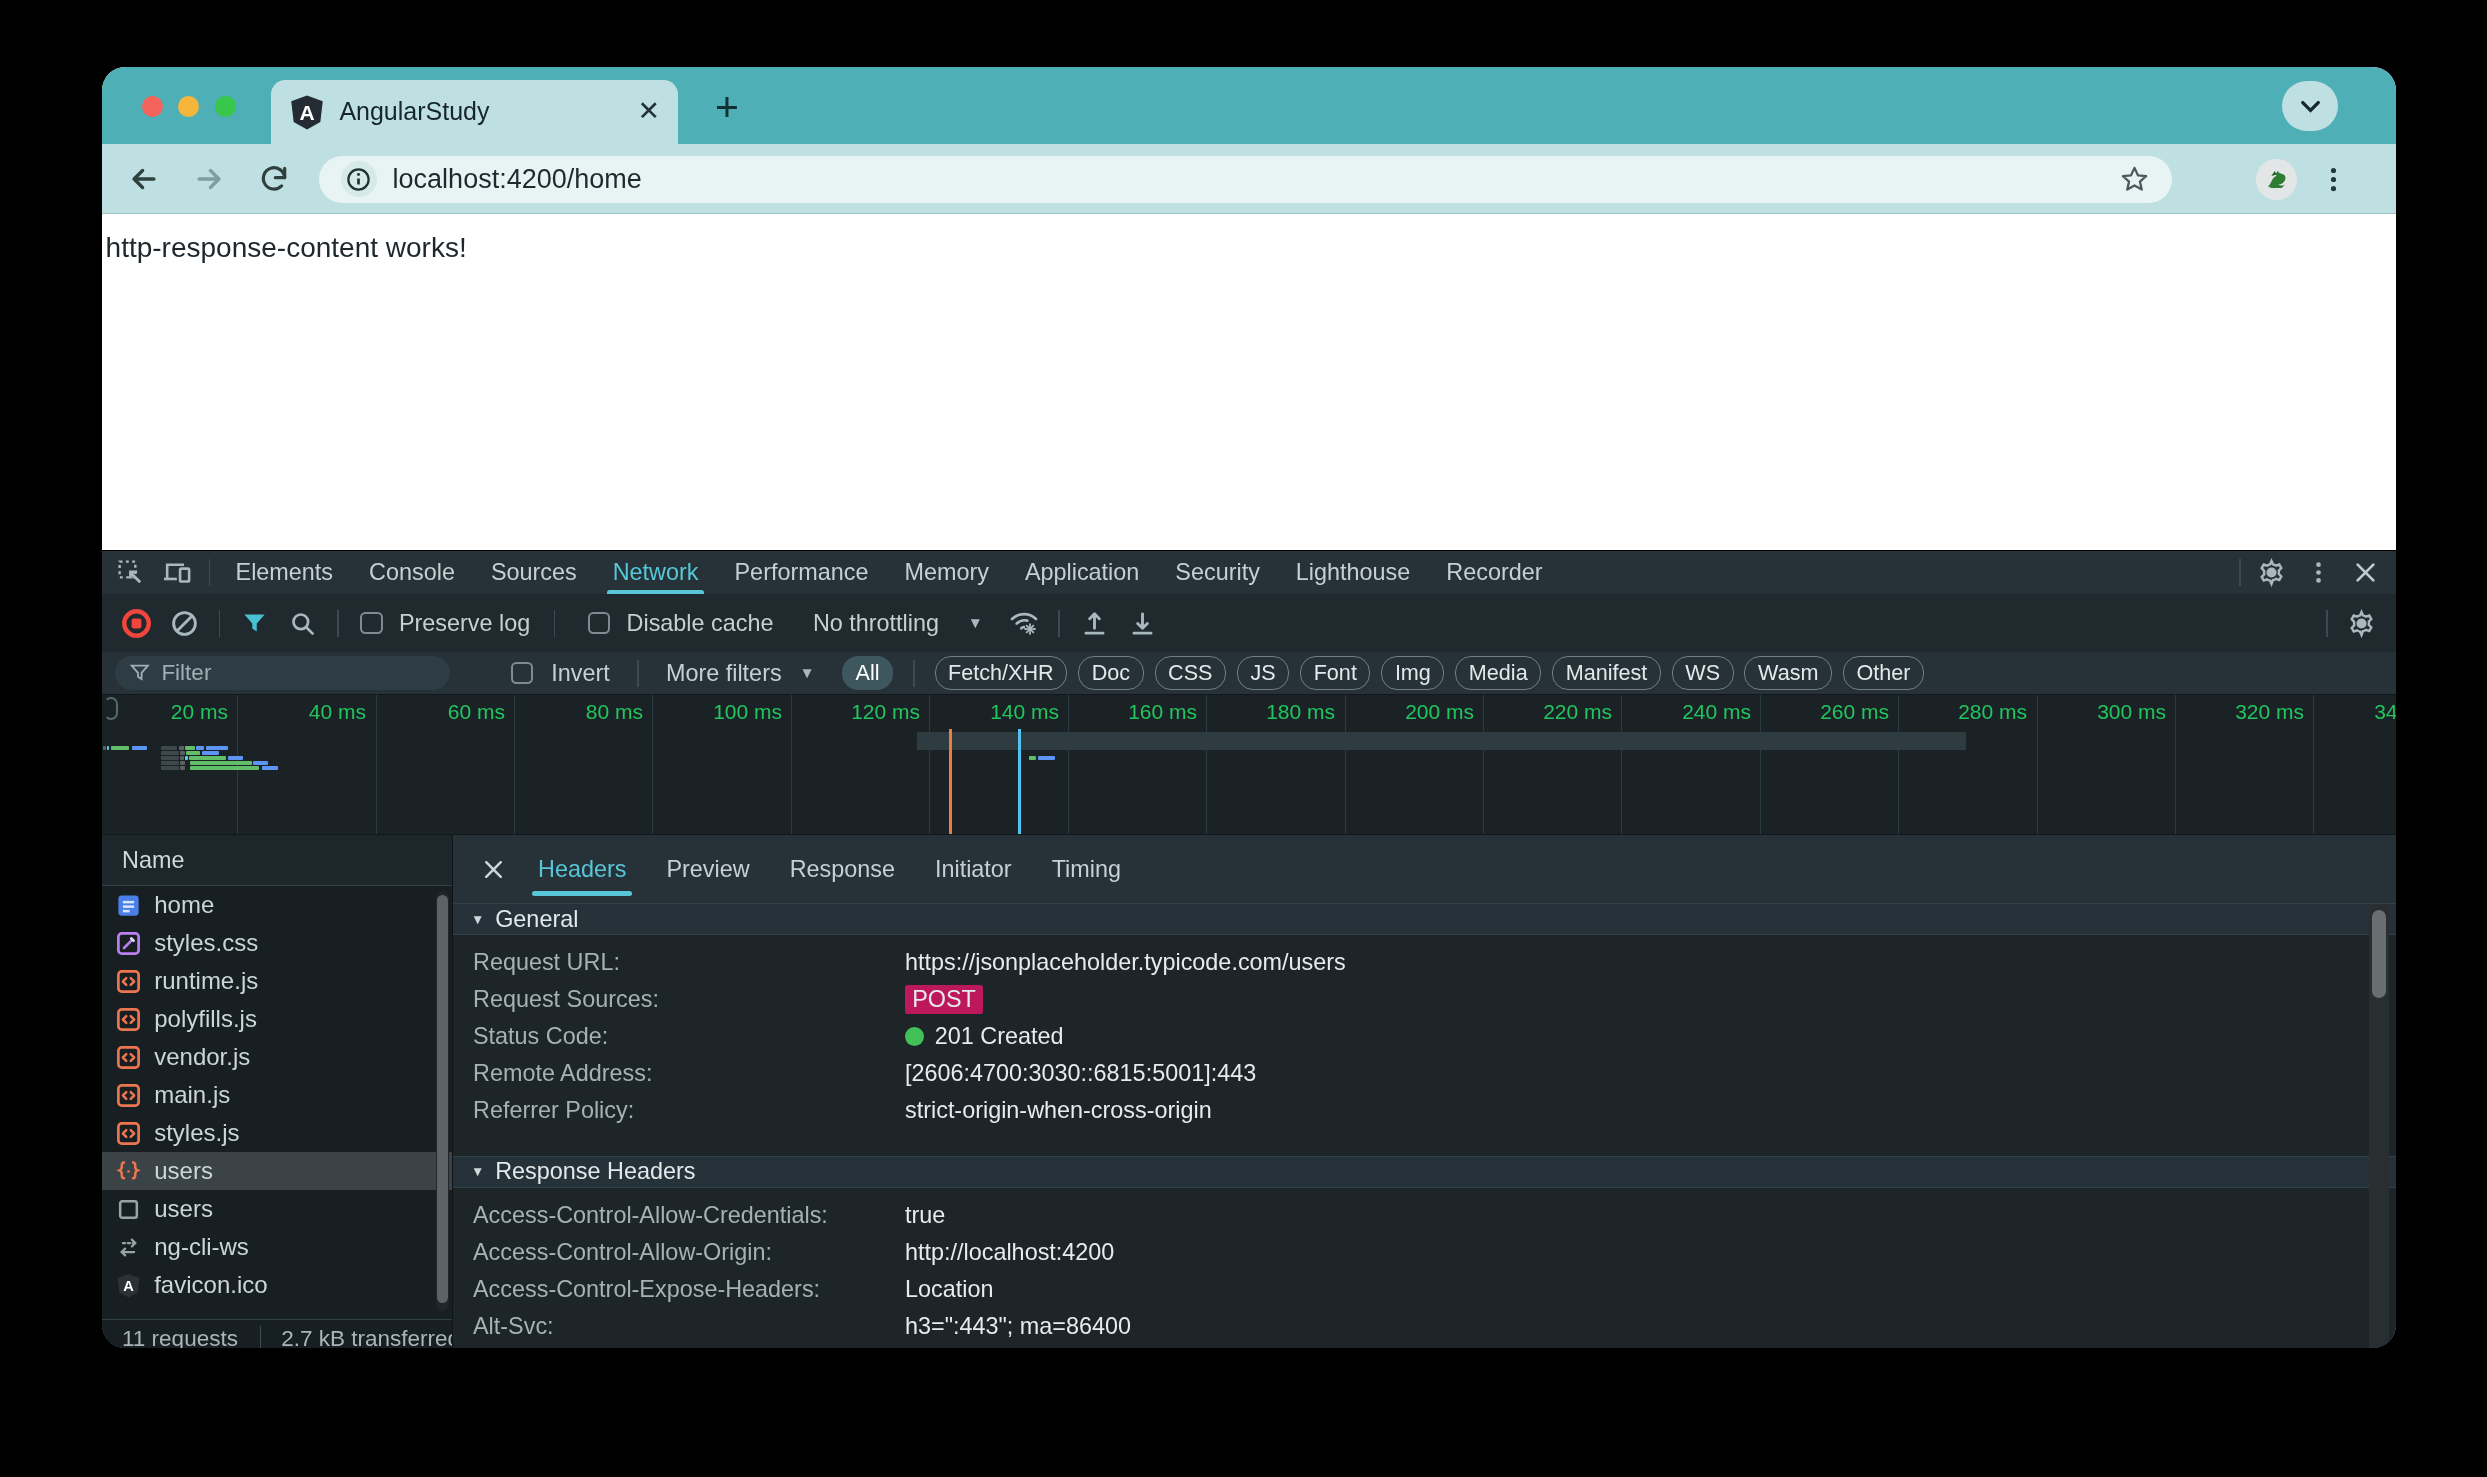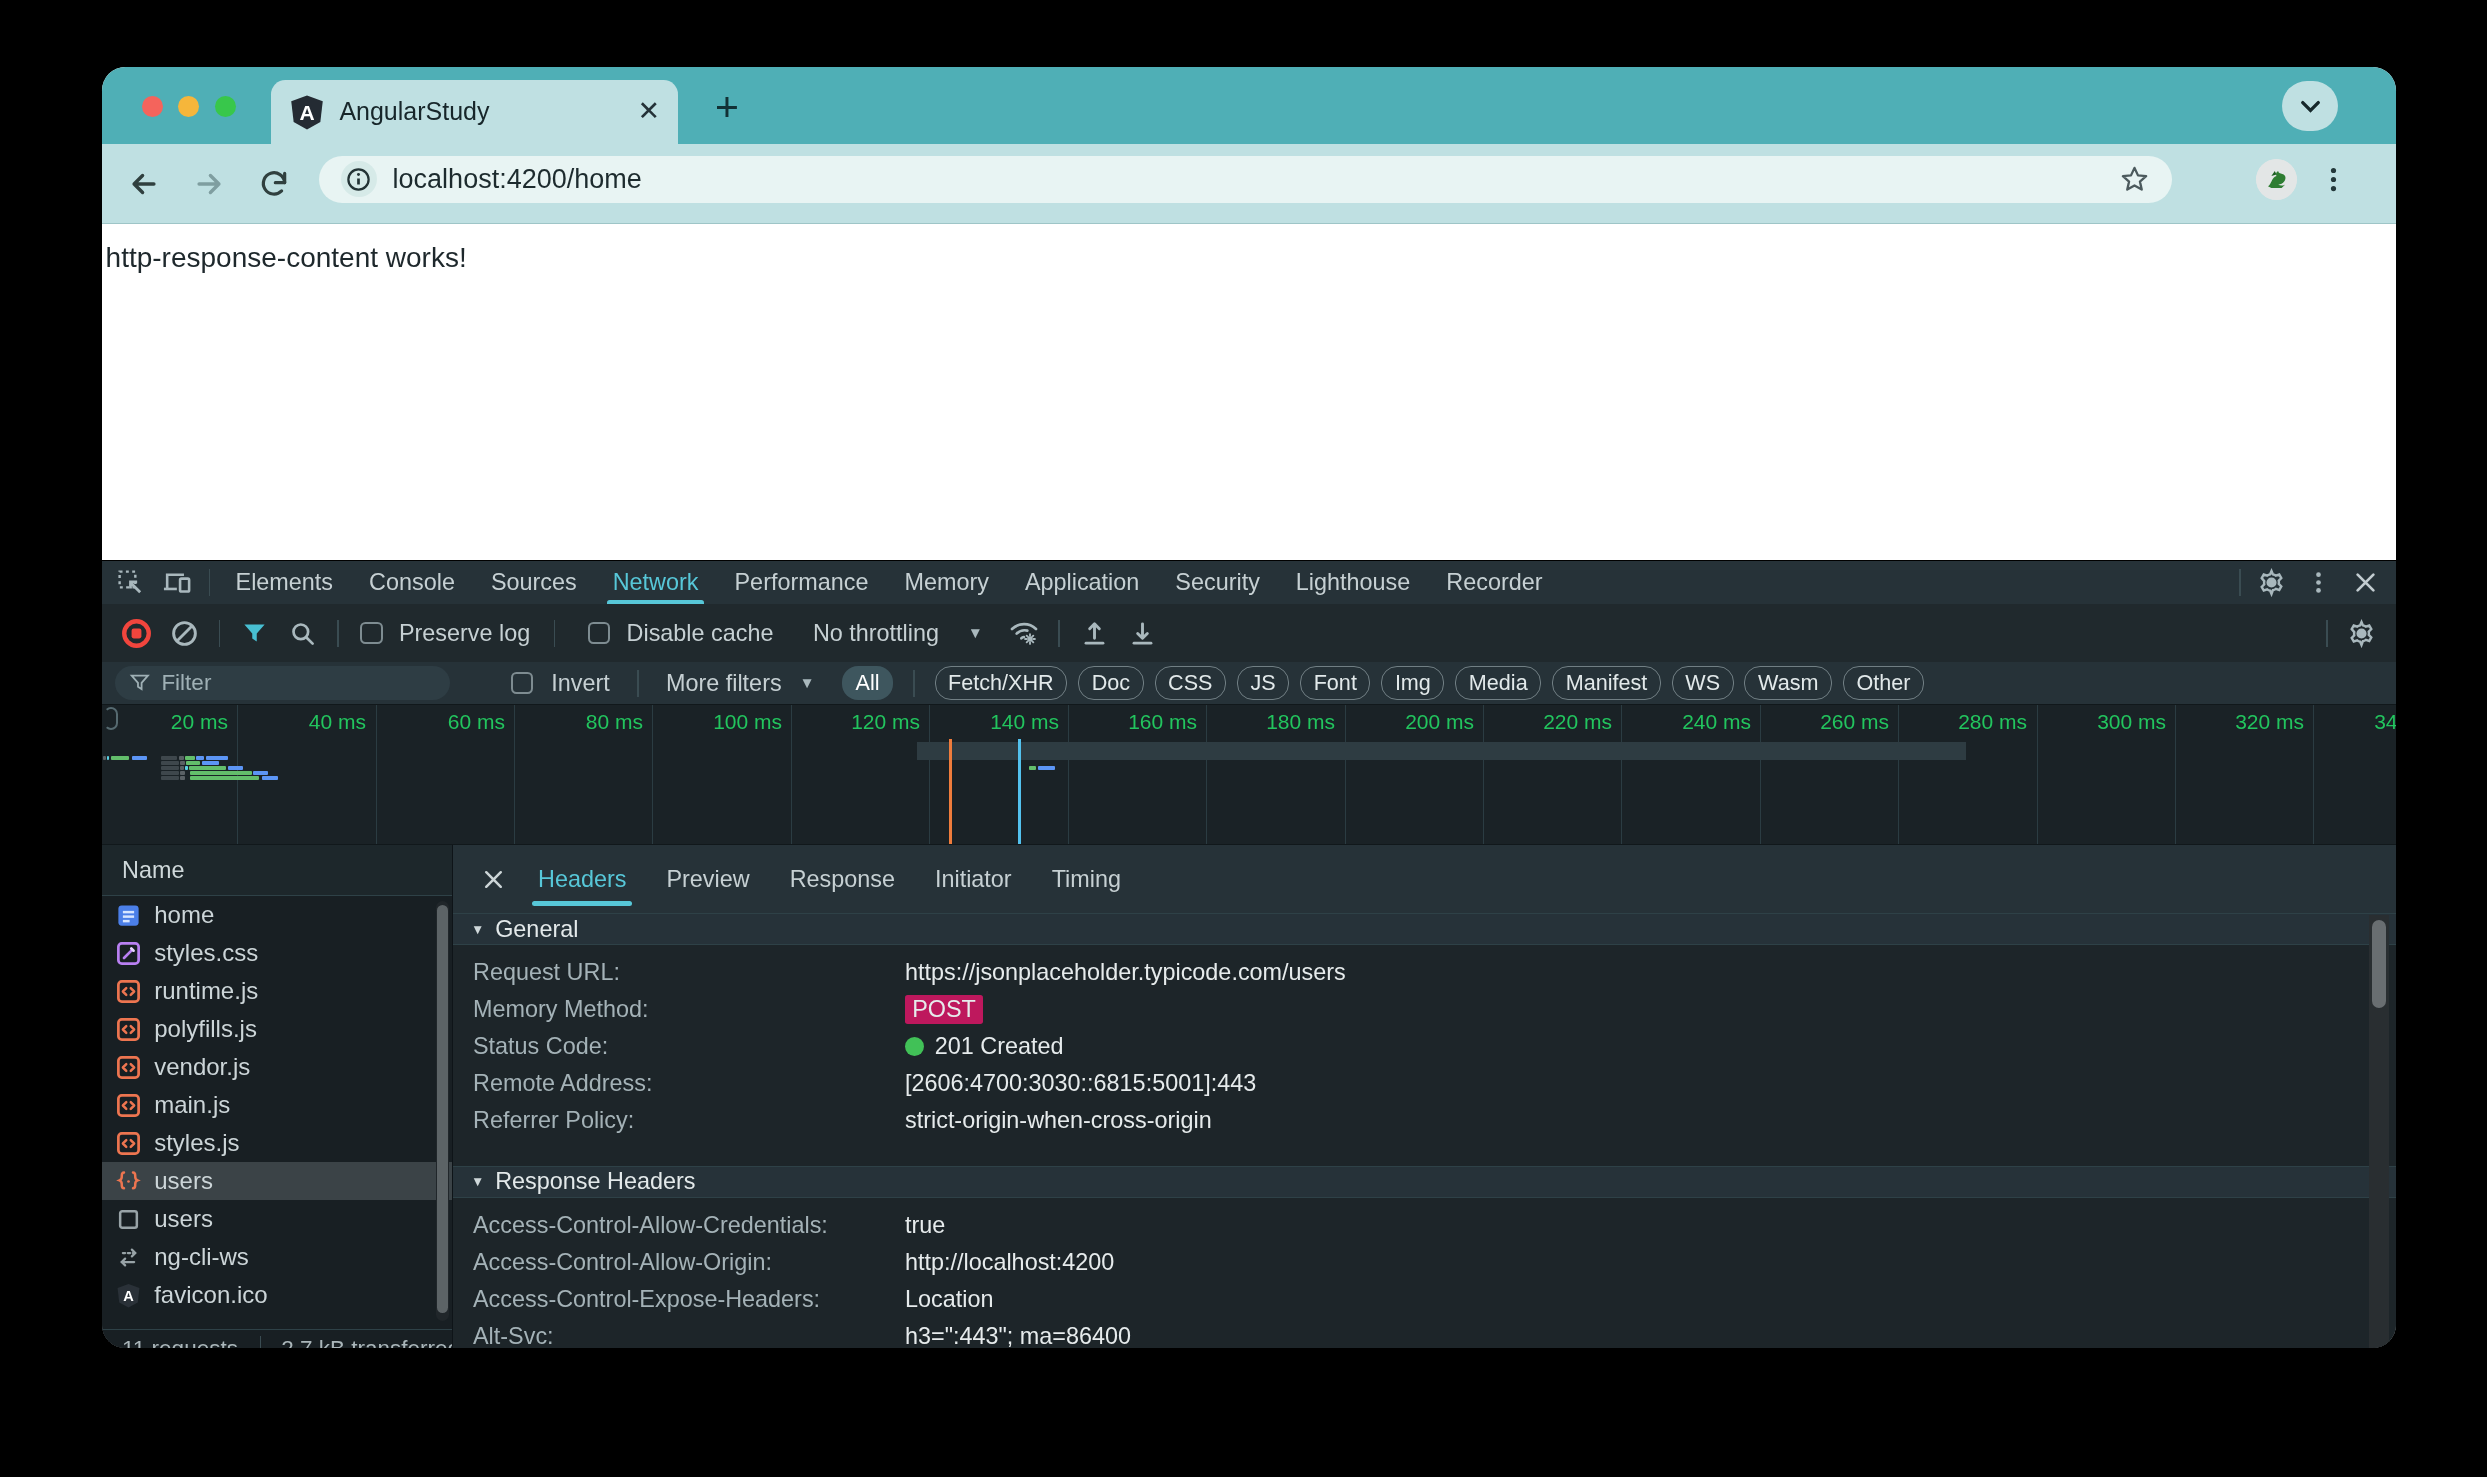--- a/index.html
+++ b/index.html
@@ -14,21 +14,21 @@
   .window{position:absolute;left:102px;top:67px;width:2294px;height:1281px;border-radius:23.4px;overflow:hidden;background:#fff;display:flex;flex-direction:column;}
   
   .tabstrip{height:77px;background:var(--frame);position:relative;flex:none;}
   .lights{position:absolute;left:40px;top:29px;display:flex;gap:15.3px;}
   .light{width:21px;height:21px;border-radius:50%;}
   .tab{position:absolute;left:169px;top:12.6px;width:407px;height:64px;background:var(--tab-active);border-radius:14.4px 14.4px 0 0;display:flex;align-items:center;padding:0 18px;gap:14.4px;}
   .tab-title{font-size:25px;color:#17262a;flex:1;}
   .tab-close{font-size:27px;color:#243238;line-height:1;}
   .newtab-btn{position:absolute;left:613px;top:20px;font-size:41px;font-weight:300;color:#123135;line-height:1;}
   .chevron-pill{position:absolute;right:58px;top:14.4px;width:56px;height:50px;border-radius:25px;background:var(--tab-active);display:flex;align-items:center;justify-content:center;}
-  .toolbar{height:80px;background:var(--tab-active);display:flex;align-items:center;position:relative;flex:none;border-bottom:0.9px solid #9ec5c7;}
+  .toolbar{height:70px;background:var(--tab-active);display:flex;align-items:center;position:relative;flex:none;border-bottom:0.9px solid #9ec5c7;}
   .nav-ic{margin-left:25px;display:flex;align-items:center;}
   .urlbar{position:absolute;left:217px;top:11.7px;width:1853px;height:47px;background:var(--urlpill);border-radius:23.4px;display:flex;align-items:center;padding:0 21.6px;gap:16px;}
   .info-badge{width:36px;height:36px;border-radius:50%;background:#d6eae8;display:flex;align-items:center;justify-content:center;}
   .url-text{font-size:27px;color:#1d2b2e;flex:1;}
   .avatar{position:absolute;right:99px;top:15.3px;width:41px;height:41px;border-radius:50%;background:#e3e6e6;display:flex;align-items:center;justify-content:center;overflow:hidden;}
   .kebab-b{position:absolute;right:47px;top:20px;}
   
   .content{height:336px;background:#fff;padding:12.6px 0 0 3.6px;flex:none;}
   .content .ln{font-size:28px;line-height:42px;color:#1e282c;}
   
@@ -531,21 +531,21 @@
               <span class="st">General</span>
             </div>
             <div class="sec-rows">
               <div class="drow">
                 <span class="dkey">Request URL:</span>
                 <span class="dval">
                   <span>https://jsonplaceholder.typicode.com/users</span>
                 </span>
               </div>
               <div class="drow">
-                <span class="dkey">Memory Method:</span>
+                <span class="dkey">Request Sources:</span>
                 <span class="dval">
                   <span class="hl">POST</span>
                 </span>
               </div>
               <div class="drow">
                 <span class="dkey">Status Code:</span>
                 <span class="dval">
                   <span class="dot" style="background: rgb(65, 193, 87);"></span>
                   <span>201 Created</span>
                 </span>

